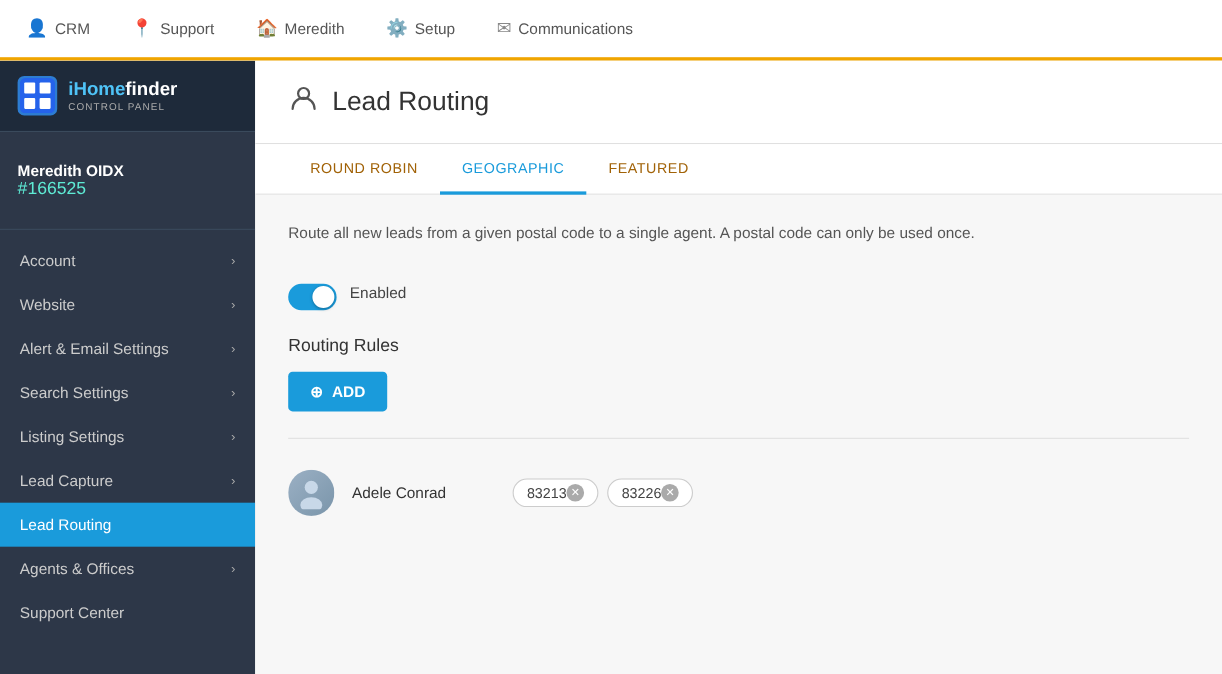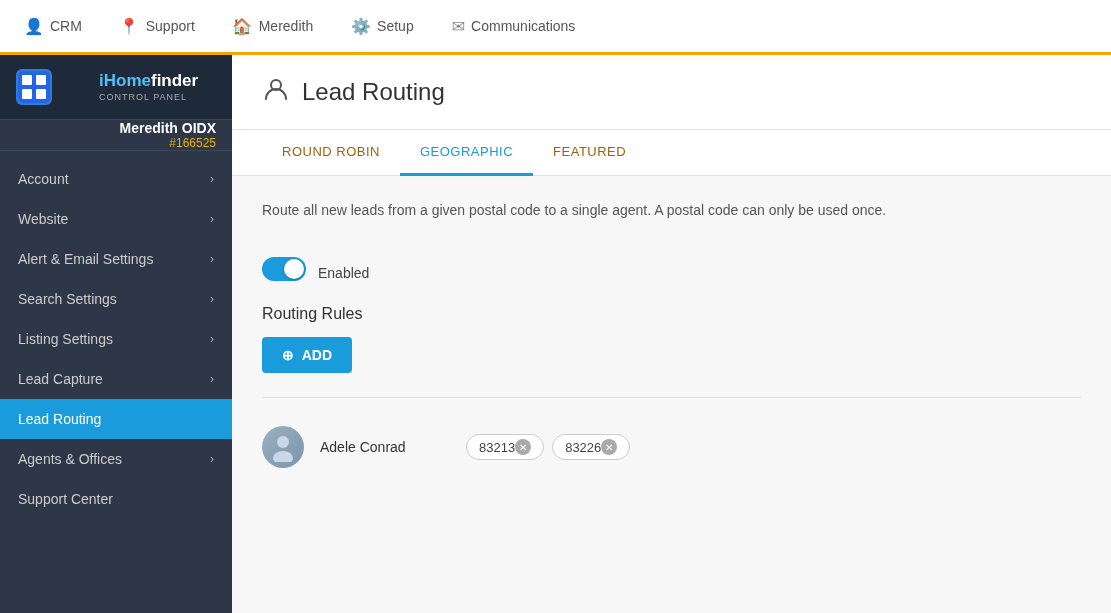--- a/index.html
+++ b/index.html
@@ -57,30 +57,30 @@
       height: 36px;
       background: #2d7dd2;
       border-radius: 6px;
       display: flex;
       align-items: center;
       justify-content: center;
       font-size: 18px;
       color: white;
       font-weight: bold;
     }
-    .brand-text { line-height: 1.2; margin-left: 37px; }
+    .brand-text { line-height: 1.2; }
     .brand-subtitle { font-size: 9px; color: #aaa; letter-spacing: 1px; text-transform: uppercase; }
 
     .sidebar-user {
-      padding: 0 16px;
-      text-align: right;
+      padding: 27px 16px;
+      text-align: left;
       border-bottom: 1px solid #3a4a5c;
     }
     .sidebar-user-name { font-size: 14px; font-weight: 600; color: #fff; }
-    .sidebar-user-id { font-size: 12px; color: #eab308; }
+    .sidebar-user-id { font-size: 16px; color: #5eead4; }
 
     .sidebar-nav { flex: 1; overflow-y: auto; padding: 8px 0; }
     .sidebar-item {
       display: flex;
       align-items: center;
       justify-content: space-between;
       padding: 12px 18px;
       cursor: pointer;
       color: #ccc;
       font-size: 14px;
@@ -133,21 +133,21 @@
     .description {
       font-size: 14px;
       color: #555;
       margin-bottom: 36px;
       line-height: 1.5;
     }
 
     
     .toggle-row {
       display: flex;
-      align-items: flex-end;
+      align-items: flex-start;
       gap: 12px;
       margin-bottom: 24px;
     }
     .toggle-switch {
       width: 44px;
       height: 24px;
       background: #1a9bdb;
       border-radius: 12px;
       position: relative;
       cursor: pointer;

